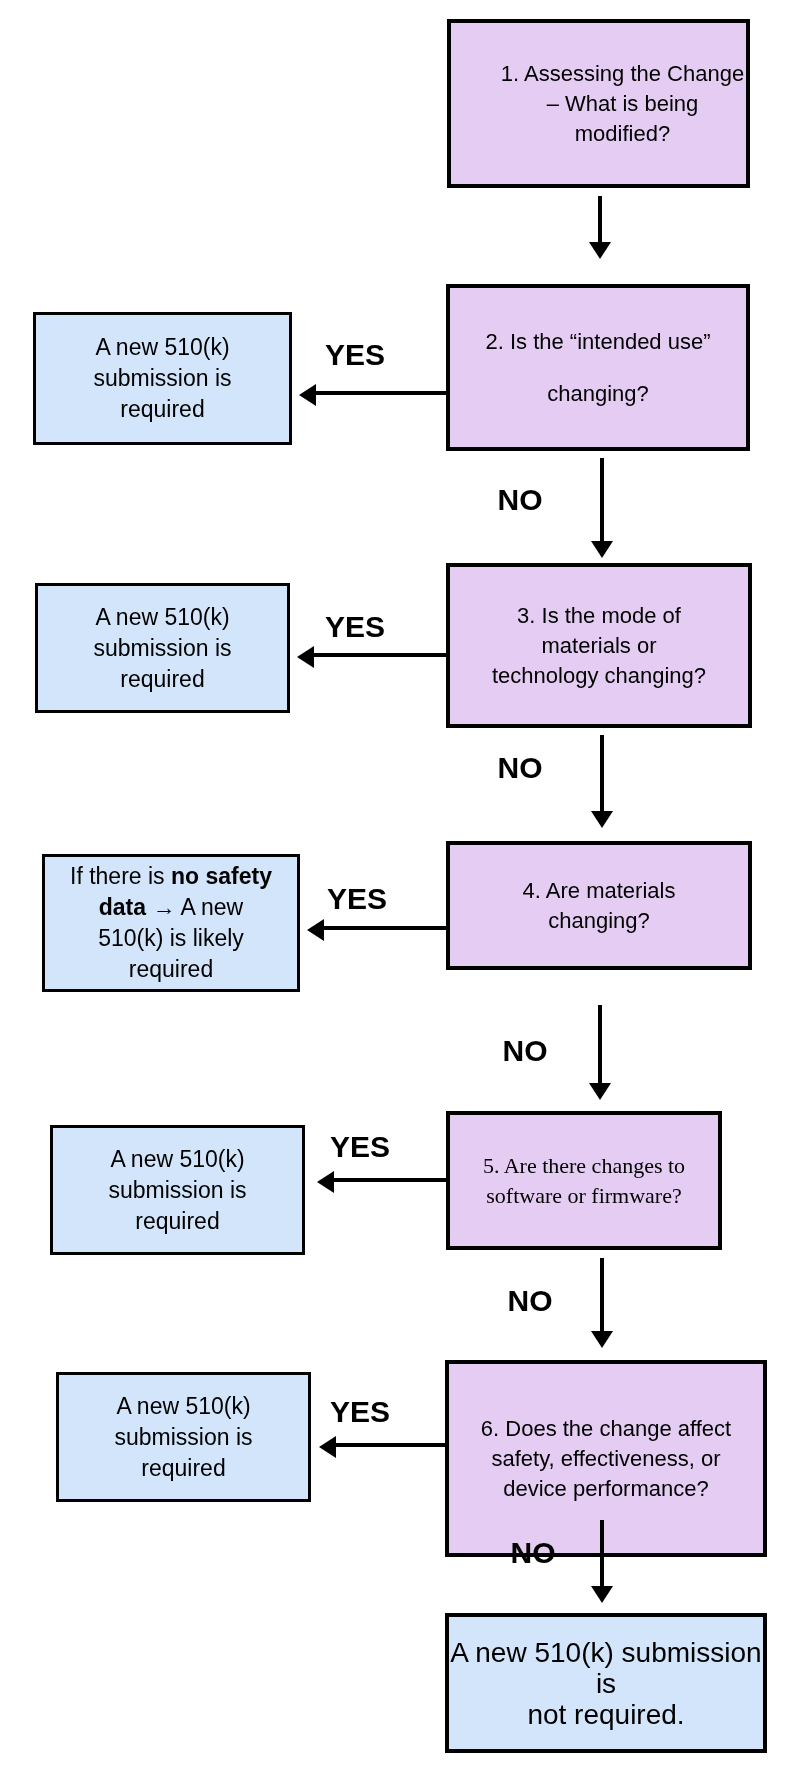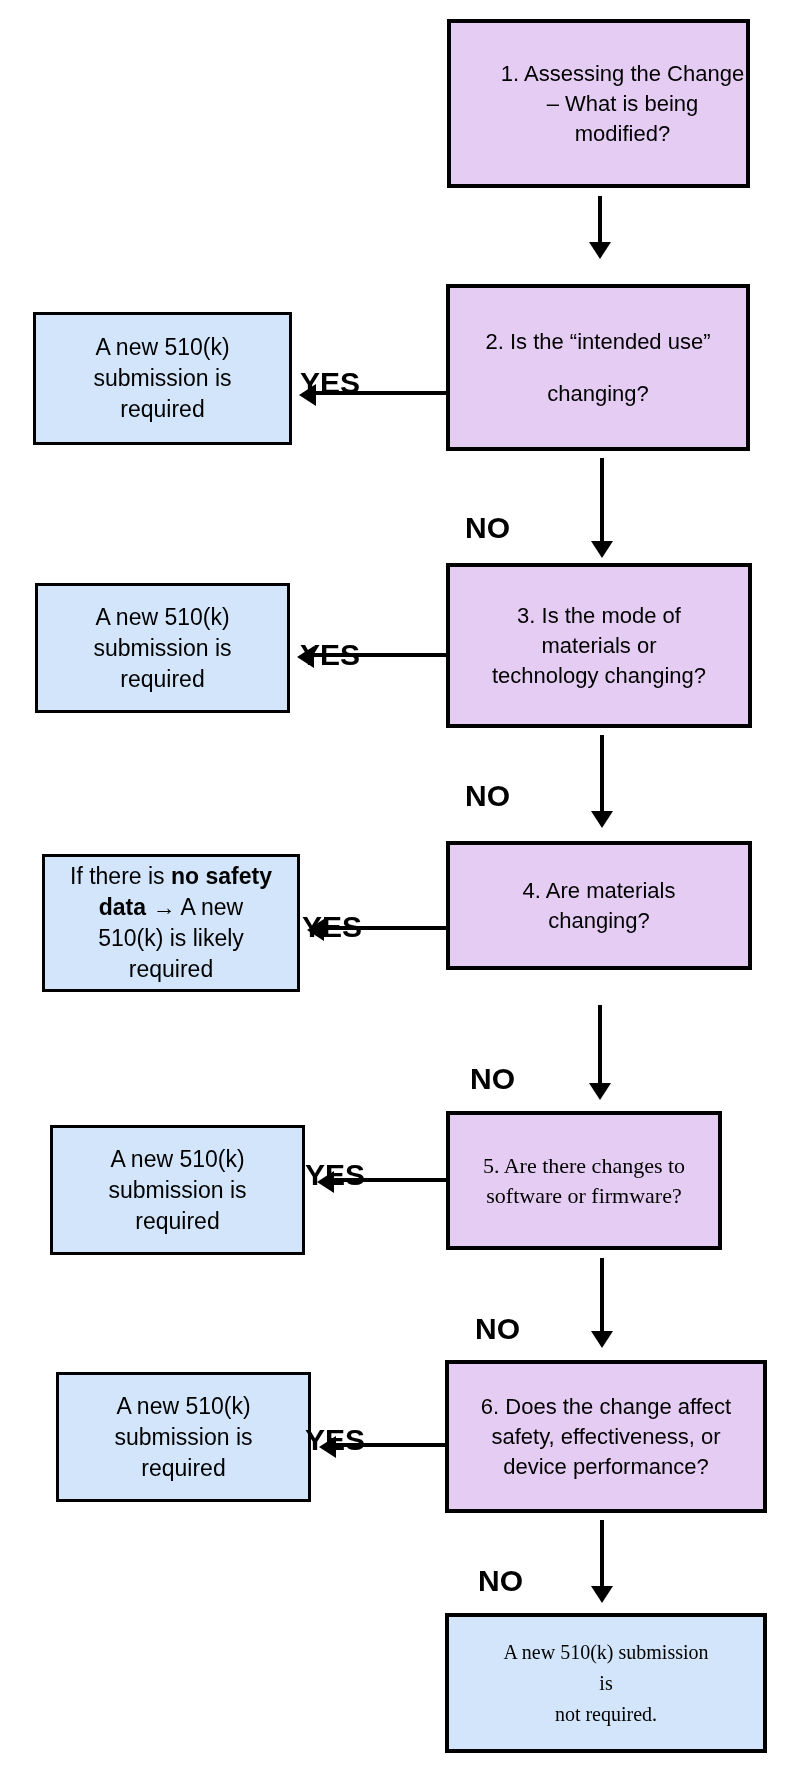--- a/index.html
+++ b/index.html
@@ -14,24 +14,24 @@
     font-family:"Liberation Sans", sans-serif;color:var(--line-color);
     overflow:hidden;
   }
   .box{
     position:absolute;box-sizing:border-box;border:4px solid var(--line-color);
     display:flex;flex-direction:column;align-items:center;justify-content:center;
     text-align:center;
   }
   .q{background:var(--question-fill);font-size:22px;line-height:30px;}
   .r{background:var(--result-fill);border-width:3px;font-size:23px;line-height:31px;}
-  .r.final{border-width:4px;font-size:20px;line-height:31px;font-family:Liberation Serif, serif;}
+  .r.final{border-width:4px;font-size:28px;line-height:31px;}
   .lbl{
     position:absolute;width:110px;font-weight:800;font-size:30px;line-height:34px;
-    text-align:left;letter-spacing:0px;margin-top:28px;
+    text-align:center;letter-spacing:0px;
   }
   
   .vshaft{position:absolute;width:4px;background:var(--line-color);}
   .vhead{
     position:absolute;width:0;height:0;
     border-left:11px solid transparent;border-right:11px solid transparent;
     border-top:17px solid var(--line-color);
   }
   .hshaft{position:absolute;height:4px;background:var(--line-color);}
   .hhead{
@@ -144,21 +144,21 @@
     <div class="hshaft" style="left:333px;top:1178px;width:113px;"></div>
     <div class="hhead" style="left:317px;top:1171px;"></div>
   </div>
 
   <div class="lbl" style="left:475px;top:1284px;">NO</div>
   <div>
     <div class="vshaft" style="left:600px;top:1258px;height:73px;"></div>
     <div class="vhead" style="left:591px;top:1331px;"></div>
   </div>
 
-  <div class="box q" style="left:445px;top:1360px;width:322px;height:153px;align-items:center;">
+  <div class="box q" style="left:445px;top:1360px;width:322px;height:197px;align-items:center;">
     <div>6. Does the change affect</div>
     <div>safety, effectiveness, or</div>
     <div>device performance?</div>
   </div>
 
   <div class="box r" style="left:56px;top:1372px;width:255px;height:130px;">
     <div>A new 510(k)</div>
     <div>submission is</div>
     <div>required</div>
   </div>

